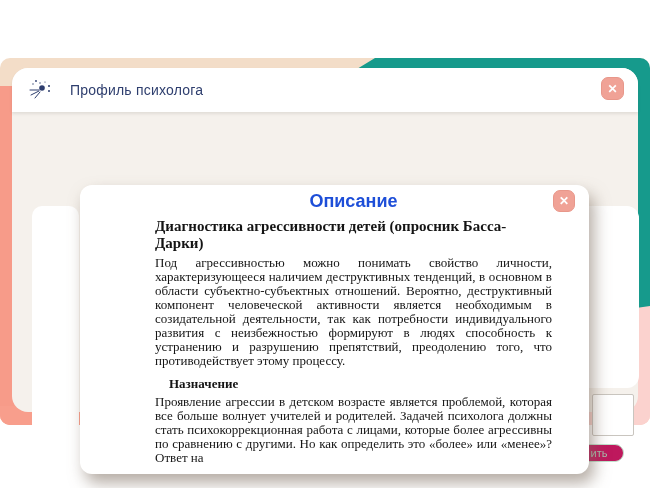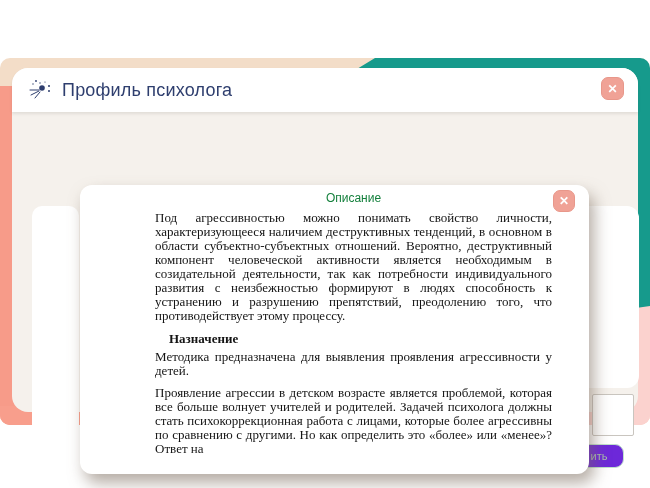--- a/index.html
+++ b/index.html
@@ -17,46 +17,46 @@
   .bg-teal{position:absolute;inset:0;background:#169a8c;
            clip-path:polygon(375px 0px,650px 0px,650px 248px,622px 252px,618px 30px,352px 14px);}
 
   
   .window{position:absolute;left:12px;top:68px;width:626px;height:344px;
           background:#f5f1ec;border-radius:16px;}
   .header{position:absolute;left:0;top:0;width:626px;height:44px;background:#ffffff;
           border-radius:16px 16px 0 0;box-shadow:0 2px 3px rgba(60,50,40,.10);
           display:flex;align-items:center;}
   .logo{width:26px;height:26px;margin-left:16px;flex:0 0 auto;}
-  .header-title{margin-left:8px;font-size:18px;color:#2e3e6e;letter-spacing:.2px;}
+  .header-title{margin-left:16px;font-size:14px;color:#2e3e6e;letter-spacing:.2px;}
   .close-btn{position:absolute;width:23px;height:23px;border-radius:7px;
              background:#f0a296;border:1px solid #e8978a;
              display:flex;align-items:center;justify-content:center;
              color:#ffffff;font-size:12px;font-weight:bold;cursor:pointer;box-sizing:border-box;}
   .window-close{right:14px;top:9px;}
 
   
   .left-panel{position:absolute;left:20px;top:138px;width:47px;height:270px;
               background:#ffffff;border-radius:10px;}
   .right-panel{position:absolute;left:500px;top:138px;width:127px;height:182px;
                background:#ffffff;border-radius:12px;}
   .small-input{position:absolute;left:580px;top:326px;width:42px;height:42px;
                background:#ffffff;border:1px solid #c9c5bf;border-radius:2px;box-sizing:border-box;}
-  .save-btn{position:absolute;left:562px;top:376px;width:50px;height:24px;
-            background:#6d28d9;border:1px solid #c0e2cc;border-radius:9px;
+  .save-btn{position:absolute;left:562px;top:376px;width:50px;height:18px;
+            background:#be185d;border:1px solid #c0e2cc;border-radius:9px;
             font-size:11px;color:#a9bfae;display:flex;align-items:center;justify-content:center;
             box-sizing:border-box;cursor:pointer;}
 
   
   .modal{position:absolute;left:68px;top:117px;width:509px;height:289px;
          background:#ffffff;border-radius:12px;overflow:hidden;
          box-shadow:5px 9px 16px rgba(120,104,90,.55);}
   .modal-close{right:14px;top:5px;width:22px;height:22px;}
   .modal-content{position:absolute;left:75px;right:37px;top:6px;}
-  .modal-title{text-align:center;font-size:12px;font-weight:normal;color:#15803d;margin:0 0 6px 0;}
+  .modal-title{text-align:center;font-size:18px;font-weight:bold;color:#1d4ed8;margin:0 0 6px 0;}
   .doc{font-family:"Liberation Serif",serif;color:#141414;}
   .doc h1{font-size:15px;margin:4px 0 4px 0;font-weight:bold;}
   .doc h2{font-size:13px;margin:6px 0 3px 14px;font-weight:bold;}
   .doc p{font-size:13px;line-height:14px;text-align:justify;margin:3px 0 8px 0;}
 </style>
 </head>
 <body>
 
 <div class="stage">
 
@@ -97,22 +97,22 @@
       </div>
     </div>
 
     <div class="modal">
       <div class="close-btn modal-close" style="position:absolute;">
         <span>✕</span>
       </div>
       <div class="modal-content">
         <div class="modal-title">Описание</div>
         <div class="doc">
+          <h1>Диагностика агрессивности детей (опросник Басса-Дарки)</h1>
           <p>Под агрессивностью можно понимать свойство личности, характеризующееся наличием деструктивных тенденций, в основном в области субъектно-субъектных отношений. Вероятно, деструктивный компонент человеческой активности является необходимым в созидательной деятельности, так как потребности индивидуального развития с неизбежностью формируют в людях способность к устранению и разрушению препятствий, преодолению того, что противодействует этому процессу.</p>
           <h2>Назначение</h2>
-          <p>Методика предназначена для выявления проявления агрессивности у детей.</p>
           <p>Проявление агрессии в детском возрасте является проблемой, которая все больше волнует учителей и родителей. Задачей психолога должны стать психокоррекционная работа с лицами, которые более агрессивны по сравнению с другими. Но как определить это «более» или «менее»? Ответ на</p>
         </div>
       </div>
     </div>
 
   </div>
 </div>
 
 </body></html>

